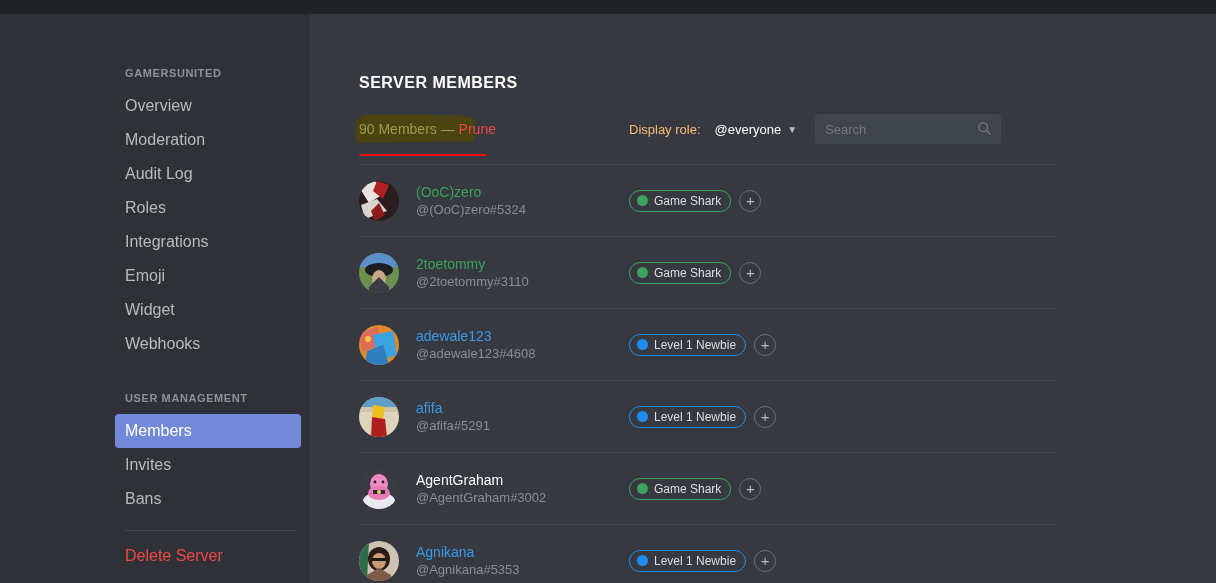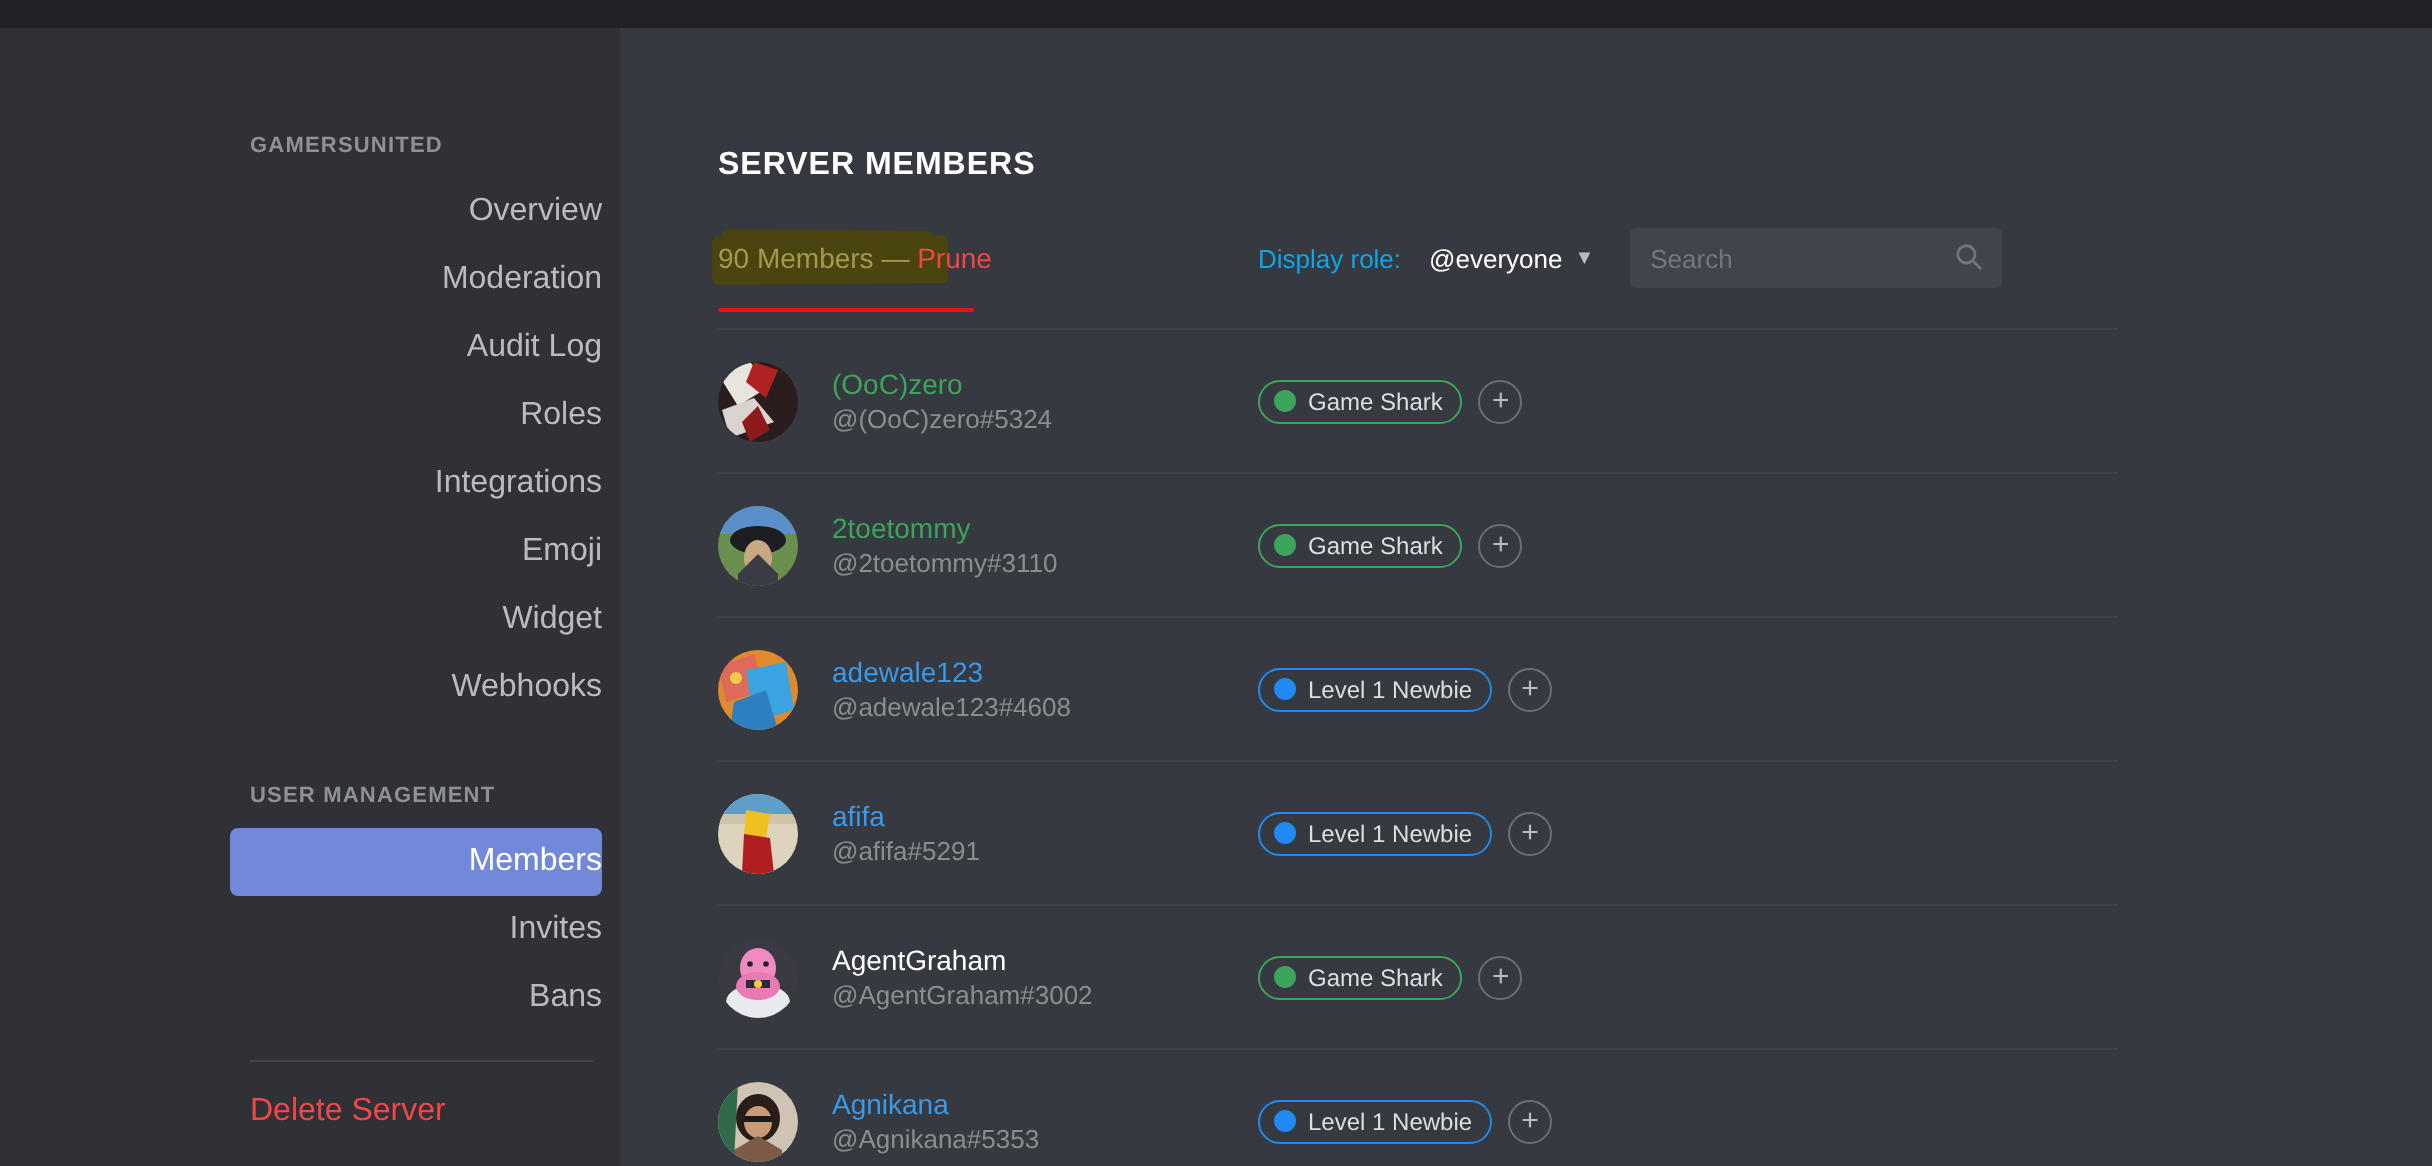--- a/index.html
+++ b/index.html
@@ -33,21 +33,21 @@
   .side-head.first { margin-top: 53px; }
   .side-head.second { margin-top: 31px; }
   .side-item {
     height: 34px; line-height: 34px;
     padding-left: 10px; margin-top: 0px;
     font-size: 16px; color: #b9bbbe;
     border-radius: 4px; cursor: pointer;
     white-space: nowrap; overflow: hidden;
   }
   .side-item.sel { background: #7289da; color: #ffffff; }
-  .side-list { margin-top: 10px; text-align: right; }
+  .side-list { margin-top: 10px; }
   .side-sep {
     height: 1px; background: #40444b;
     margin: 14px 0 0 10px; width: 172px;
   }
   .side-item.danger { color: #f04747; margin-top: 8px; }
 
   
   .main {
     position: absolute; top: 14px; left: 318px;
     width: 906px; height: 569px;
@@ -87,21 +87,21 @@
     position: absolute; left: 0px; top: 38px;
     width: 128px; height: 2px; background: #ee1111;
     border-radius: 1px;
   }
 
   
   .ctrl-row {
     position: absolute; right: 0px; top: 100px;
     display: flex; align-items: center; gap: 0px;
   }
-  .disp-label { font-size: 13px; color: #0ea5e9; margin-right: 14px; }
+  .disp-label { font-size: 13px; color: #fdba74; margin-right: 14px; }
   .disp-value {
     font-size: 13px; color: #ffffff; cursor: pointer;
     display: flex; align-items: center; gap: 6px; margin-right: 18px;
   }
   .chev { font-size: 10px; color: #b9bbbe; }
   .search {
     position: relative;
     width: 186px; height: 30px;
     background: #40444b; border-radius: 3px;
     display: flex; align-items: center;

